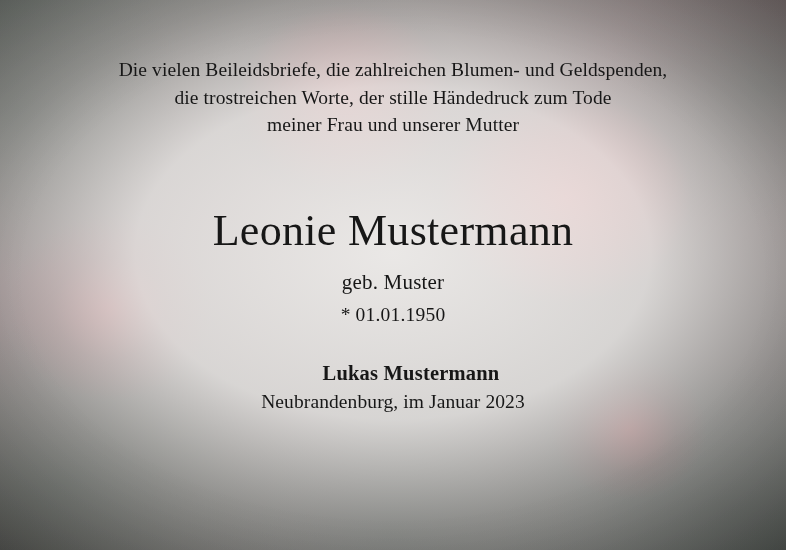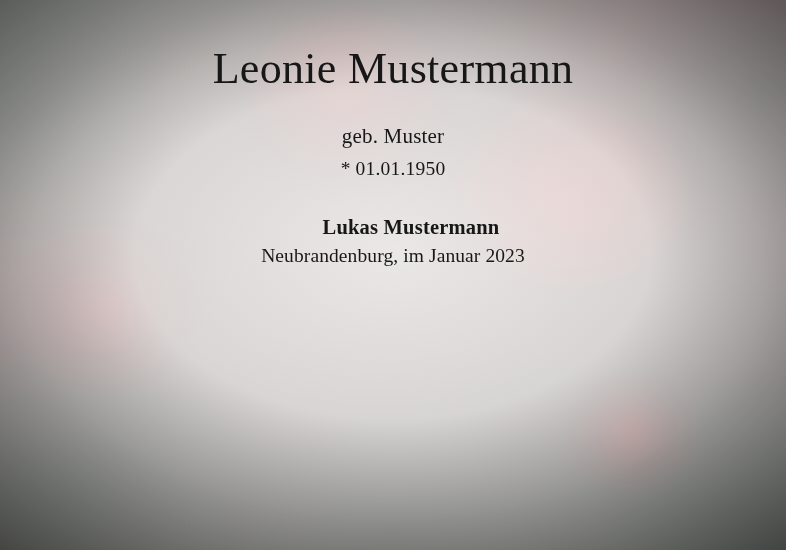--- a/index.html
+++ b/index.html
@@ -64,28 +64,28 @@
   .intro {
     margin-top: 56px;
     font-size: 19.5px;
     line-height: 1.42;
     letter-spacing: 0.1px;
   }
 
   .intro div { white-space: nowrap; }
 
   .name {
-    margin-top: 46px;
+    margin-top: 69px;
     font-size: 44px;
     line-height: 1.05;
     letter-spacing: 0.3px;
   }
 
   .maiden {
-    margin-top: 32px;
+    margin-top: 16px;
     font-size: 21px;
     letter-spacing: 0.2px;
   }
 
   .dates {
     margin-top: 9px;
     font-size: 19.5px;
     letter-spacing: 0.2px;
     display: flex;
     gap: 42px;
@@ -118,20 +118,25 @@
 </head>
 <body>
 
 <div class="card">
 
   <div class="bg"></div>
   <div class="bg-vignette"></div>
 
   <div class="content">
 
+    <div class="intro">
+      <div>Die vielen Beileidsbriefe, die zahlreichen Blumen- und Geldspenden,</div>
+      <div>die trostreichen Worte, der stille Händedruck zum Tode</div>
+      <div>meiner Frau und unserer Mutter</div>
+    </div>
 
     <div class="name">Leonie Mustermann</div>
 
     <div class="maiden">geb. Muster</div>
 
     <div class="dates">
       <span>
         <span class="sym">*</span><span>01.01.1950</span>
       </span>
     </div>

